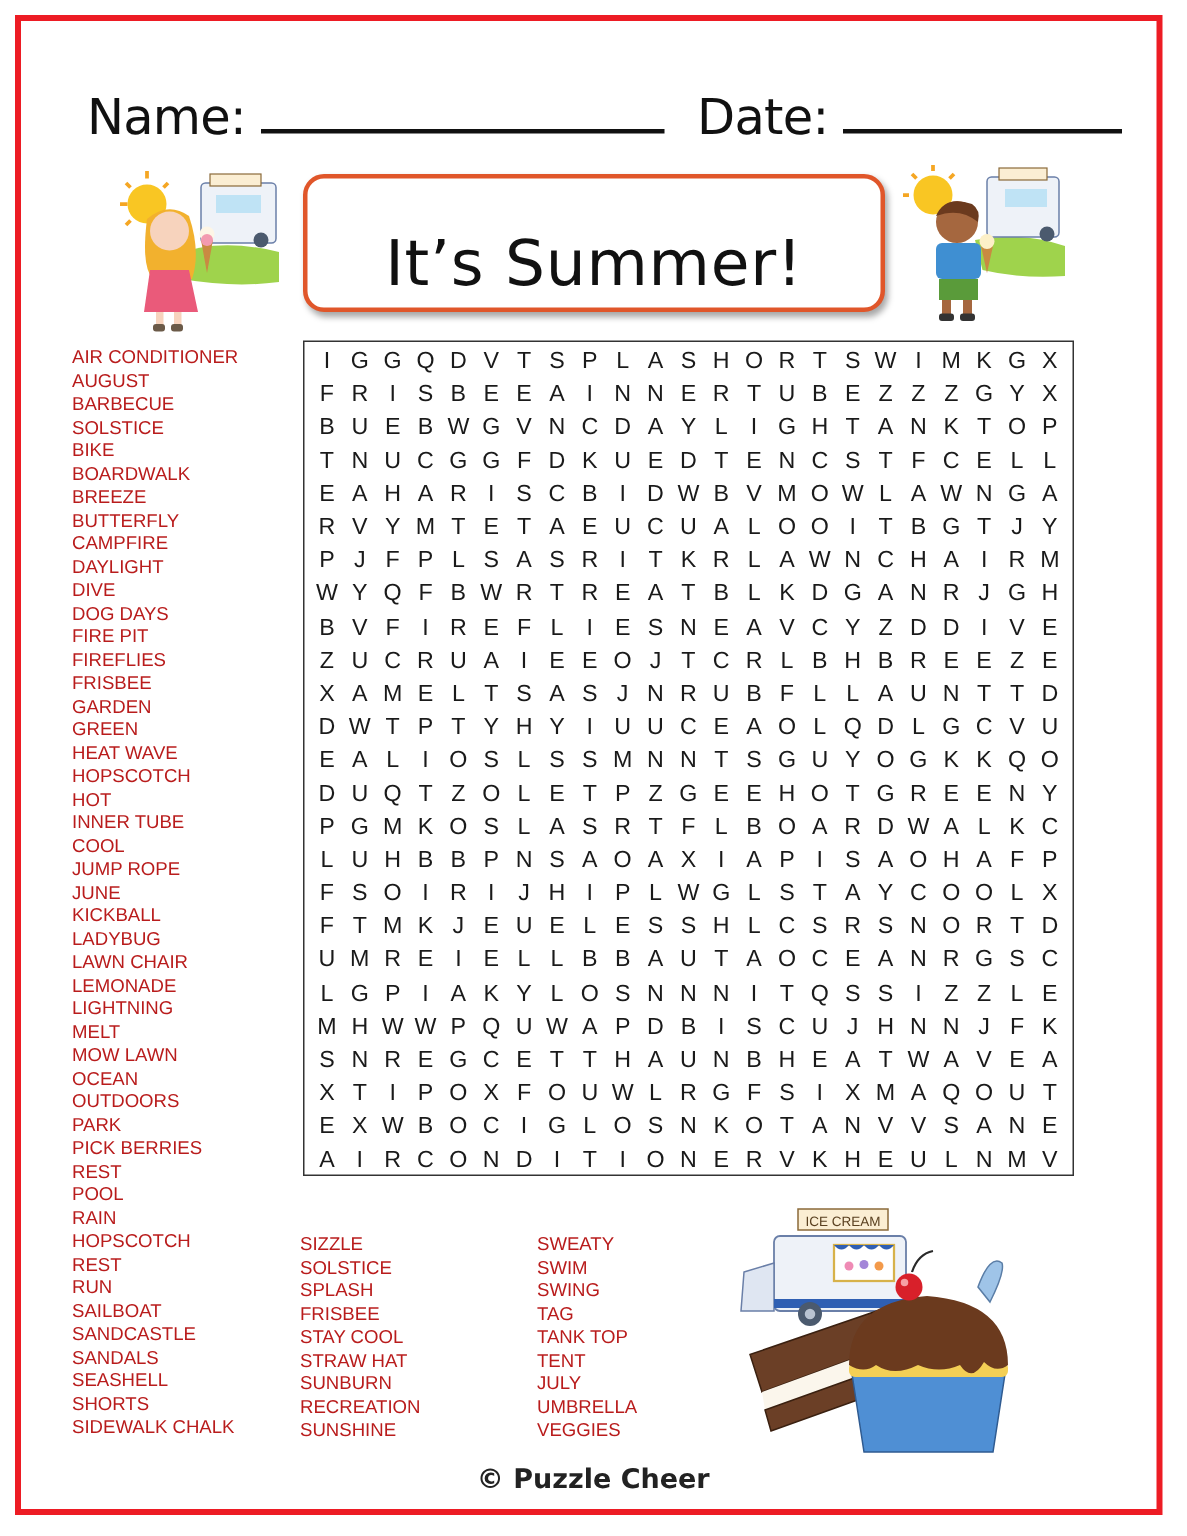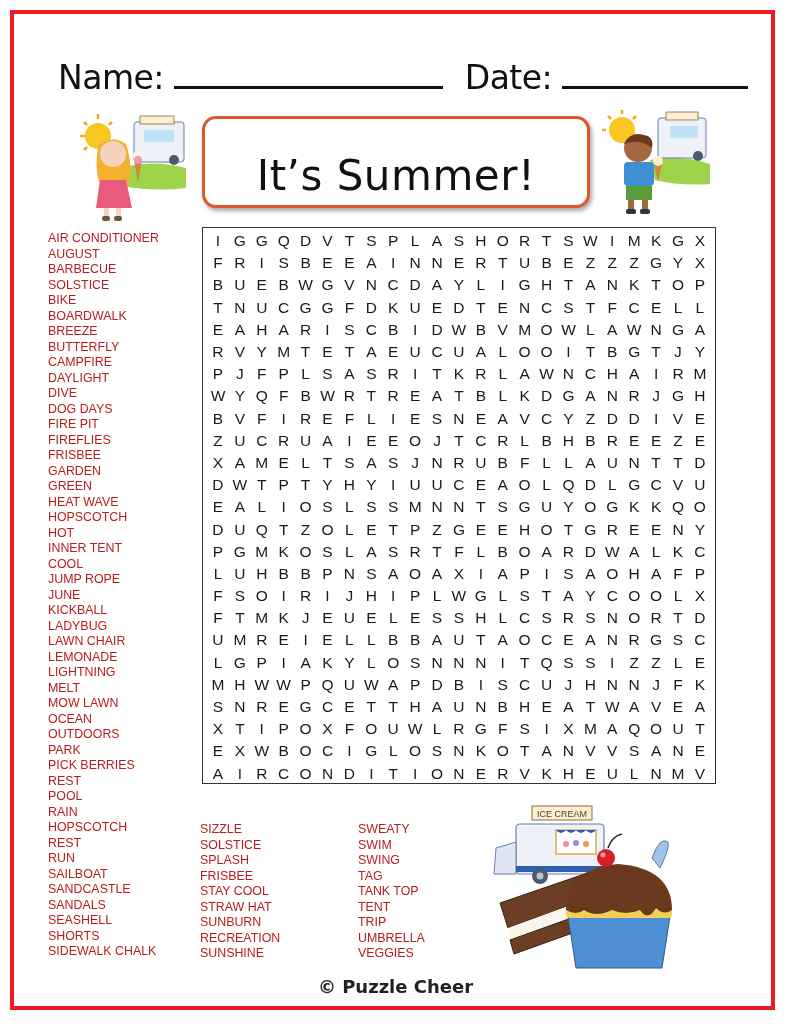--- a/index.html
+++ b/index.html
@@ -120,21 +120,21 @@
   <div>DIVE</div>
   <div>DOG DAYS</div>
   <div>FIRE PIT</div>
   <div>FIREFLIES</div>
   <div>FRISBEE</div>
   <div>GARDEN</div>
   <div>GREEN</div>
   <div>HEAT WAVE</div>
   <div>HOPSCOTCH</div>
   <div>HOT</div>
-  <div>INNER TENT</div>
+  <div>INNER TUBE</div>
   <div>COOL</div>
   <div>JUMP ROPE</div>
   <div>JUNE</div>
   <div>KICKBALL</div>
   <div>LADYBUG</div>
   <div>LAWN CHAIR</div>
   <div>LEMONADE</div>
   <div>LIGHTNING</div>
   <div>MELT</div>
   <div>MOW LAWN</div>
@@ -796,21 +796,21 @@
   <div>SUNSHINE</div>
 </div>
 
 <div class="word-col col3">
   <div>SWEATY</div>
   <div>SWIM</div>
   <div>SWING</div>
   <div>TAG</div>
   <div>TANK TOP</div>
   <div>TENT</div>
-  <div>TRIP</div>
+  <div>JULY</div>
   <div>UMBRELLA</div>
   <div>VEGGIES</div>
 </div>
 
 <div class="clipart" style="left:480px; top:798px; width:210px; height:175px;">
   <svg width="210" height="175" viewBox="0 0 210 175">
     <g>
       <rect x="36" y="26" width="88" height="50" rx="4" fill="#eef2f8" stroke="#6a7fa8" stroke-width="1.2"></rect>
       <path d="M16 50 L36 44 L36 76 L14 76 Z" fill="#dfe6f2" stroke="#6a7fa8" stroke-width="1"></path>
       <rect x="52" y="8" width="60" height="14" fill="#fbeed3" stroke="#8b6a3a" stroke-width="1"></rect>

